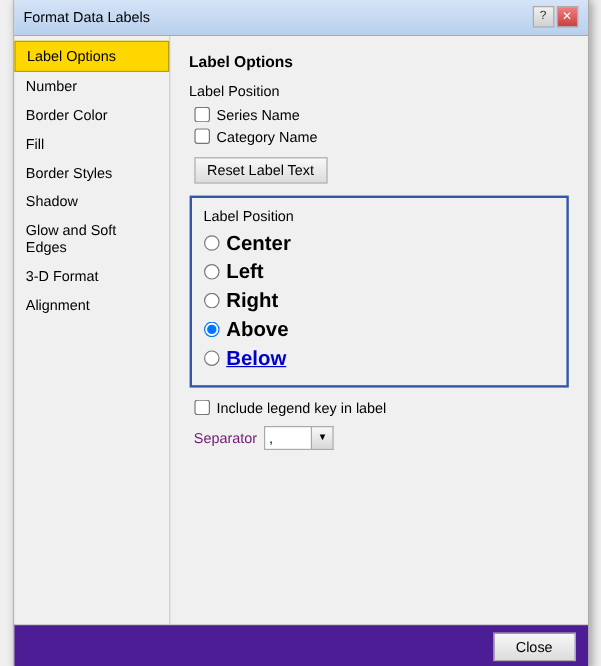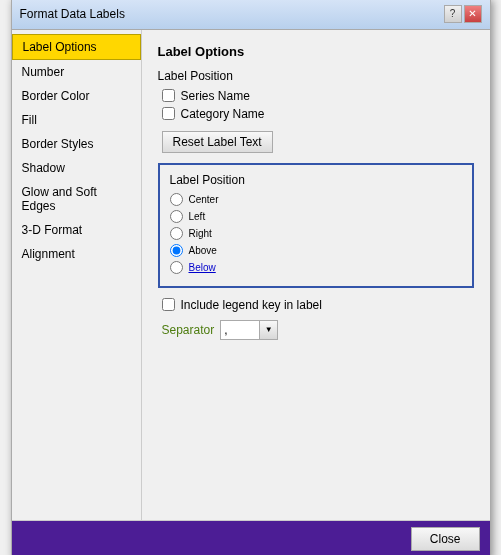--- a/index.html
+++ b/index.html
@@ -122,37 +122,38 @@
     }
     .radio-row {
       display: flex;
       align-items: center;
       margin-bottom: 4px;
     }
     .radio-row input[type="radio"] {
       margin-right: 6px;
     }
     .radio-label {
-      font-size: 10px;
-      color: #000;
+      font-size: 17px;
+      color: #000;
+      font-weight: bold;
     }
     .radio-label.underline {
       text-decoration: underline;
       color: #0000cc;
     }
     .separator-row {
       display: flex;
       align-items: center;
       gap: 6px;
       margin-top: 8px;
       padding-left: 4px;
     }
     .separator-label {
       font-size: 12px;
-      color: #4d7c0f;
+      color: #701a75;
     }
     .separator-dropdown {
       display: flex;
       align-items: center;
     }
     .sep-input {
       width: 40px;
       height: 20px;
       border: 1px solid #aaa;
       font-size: 12px;

